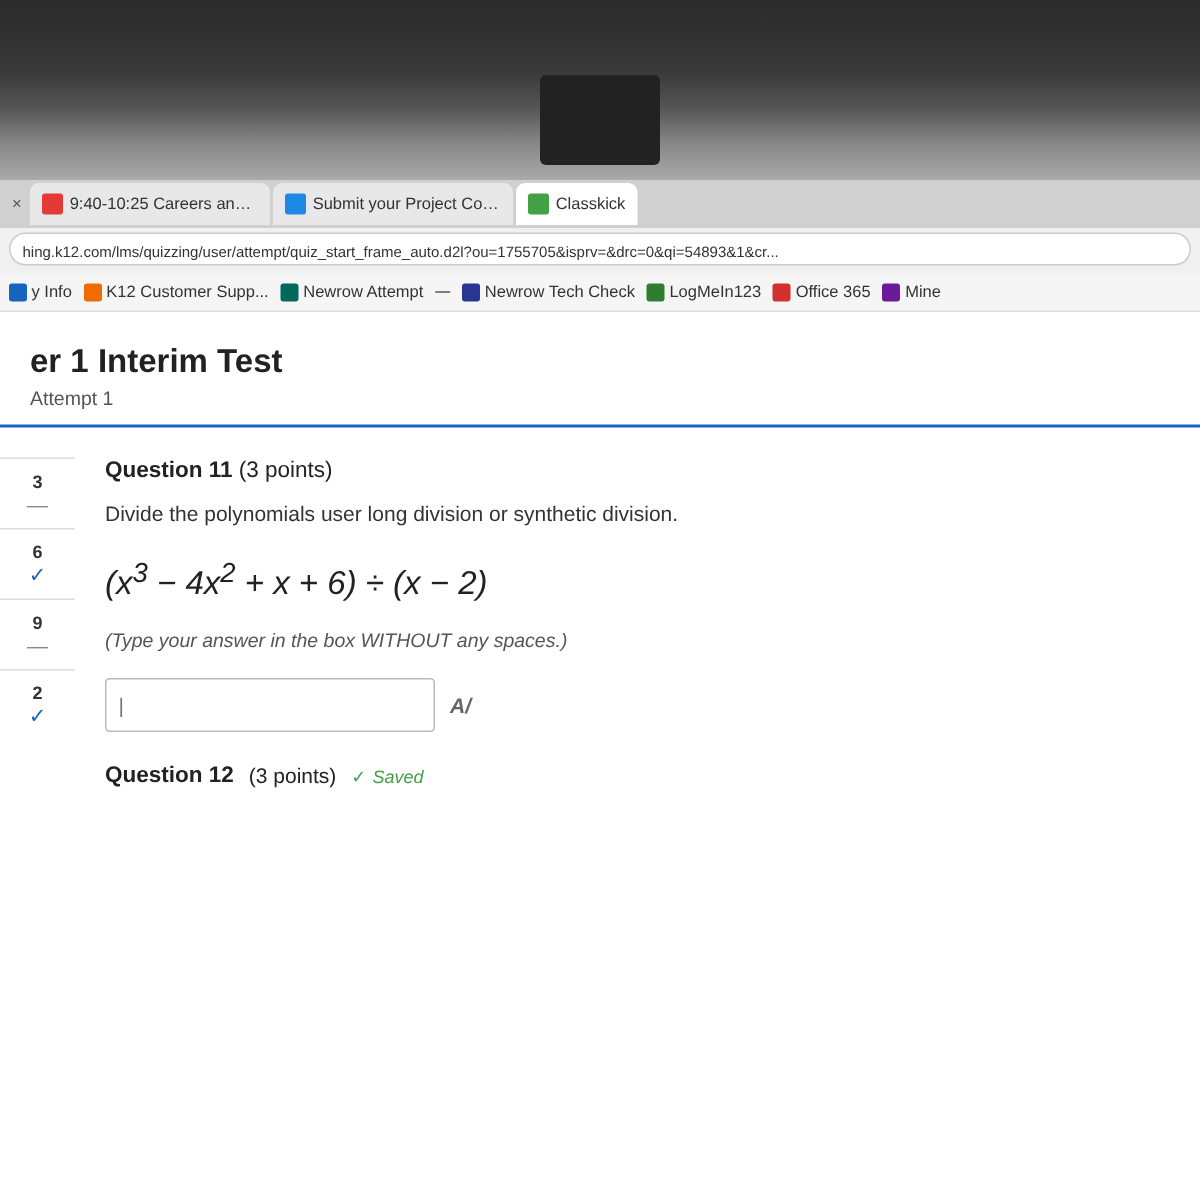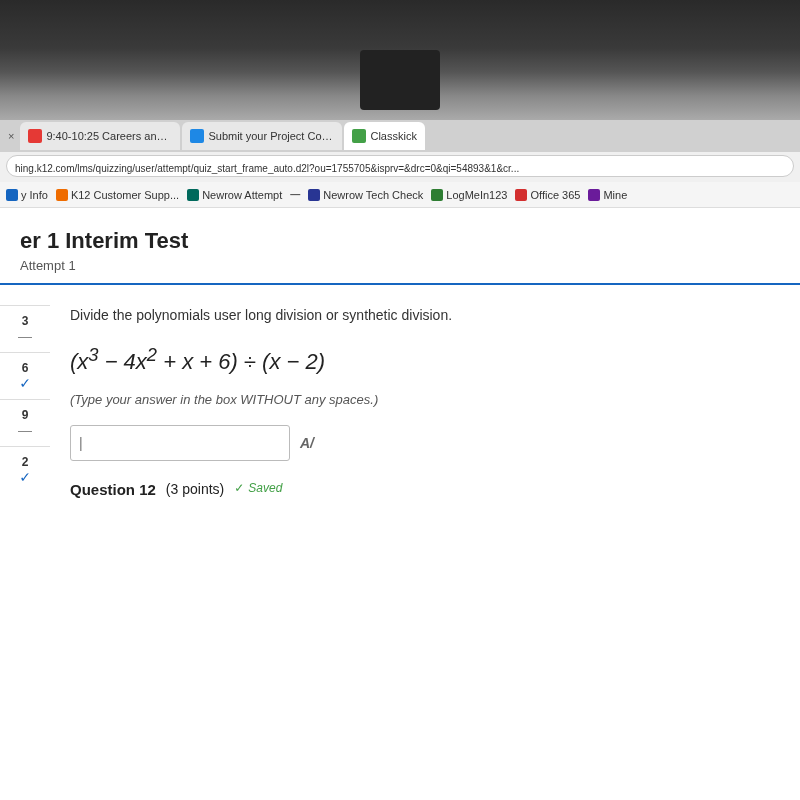--- a/index.html
+++ b/index.html
@@ -289,21 +289,21 @@
       cursor: pointer;
       font-style: italic;
       font-weight: bold;
     }
 
     .question-12-header {
       font-size: 15px;
       font-weight: bold;
       color: #222;
       display: flex;
-      align-items: flex-start;
+      align-items: flex-end;
       gap: 10px;
     }
 
     .saved-badge {
       font-size: 12px;
       color: #43a047;
       font-weight: normal;
       display: flex;
       align-items: center;
       gap: 4px;
@@ -400,20 +400,24 @@
         <span class="sidebar-q-mark">—</span>
       </div>
       <div class="sidebar-question-item">
         <span class="sidebar-q-num">2</span>
         <span class="sidebar-q-check">✓</span>
       </div>
     </div>
 
     <div class="question-main">
 
+      <div class="question-header">
+        <span>Question 11</span>
+        <span class="points">(3 points)</span>
+      </div>
 
       <div class="question-text">Divide the polynomials user long division or synthetic division.</div>
 
       <div class="math-expression">
         (<i>x</i><sup>3</sup> − 4<i>x</i><sup>2</sup> + <i>x</i> + 6) ÷ (<i>x</i> − 2)
       </div>
 
       <div class="answer-instruction">(Type your answer in the box WITHOUT any spaces.)</div>
 
       <div class="answer-input-row">

